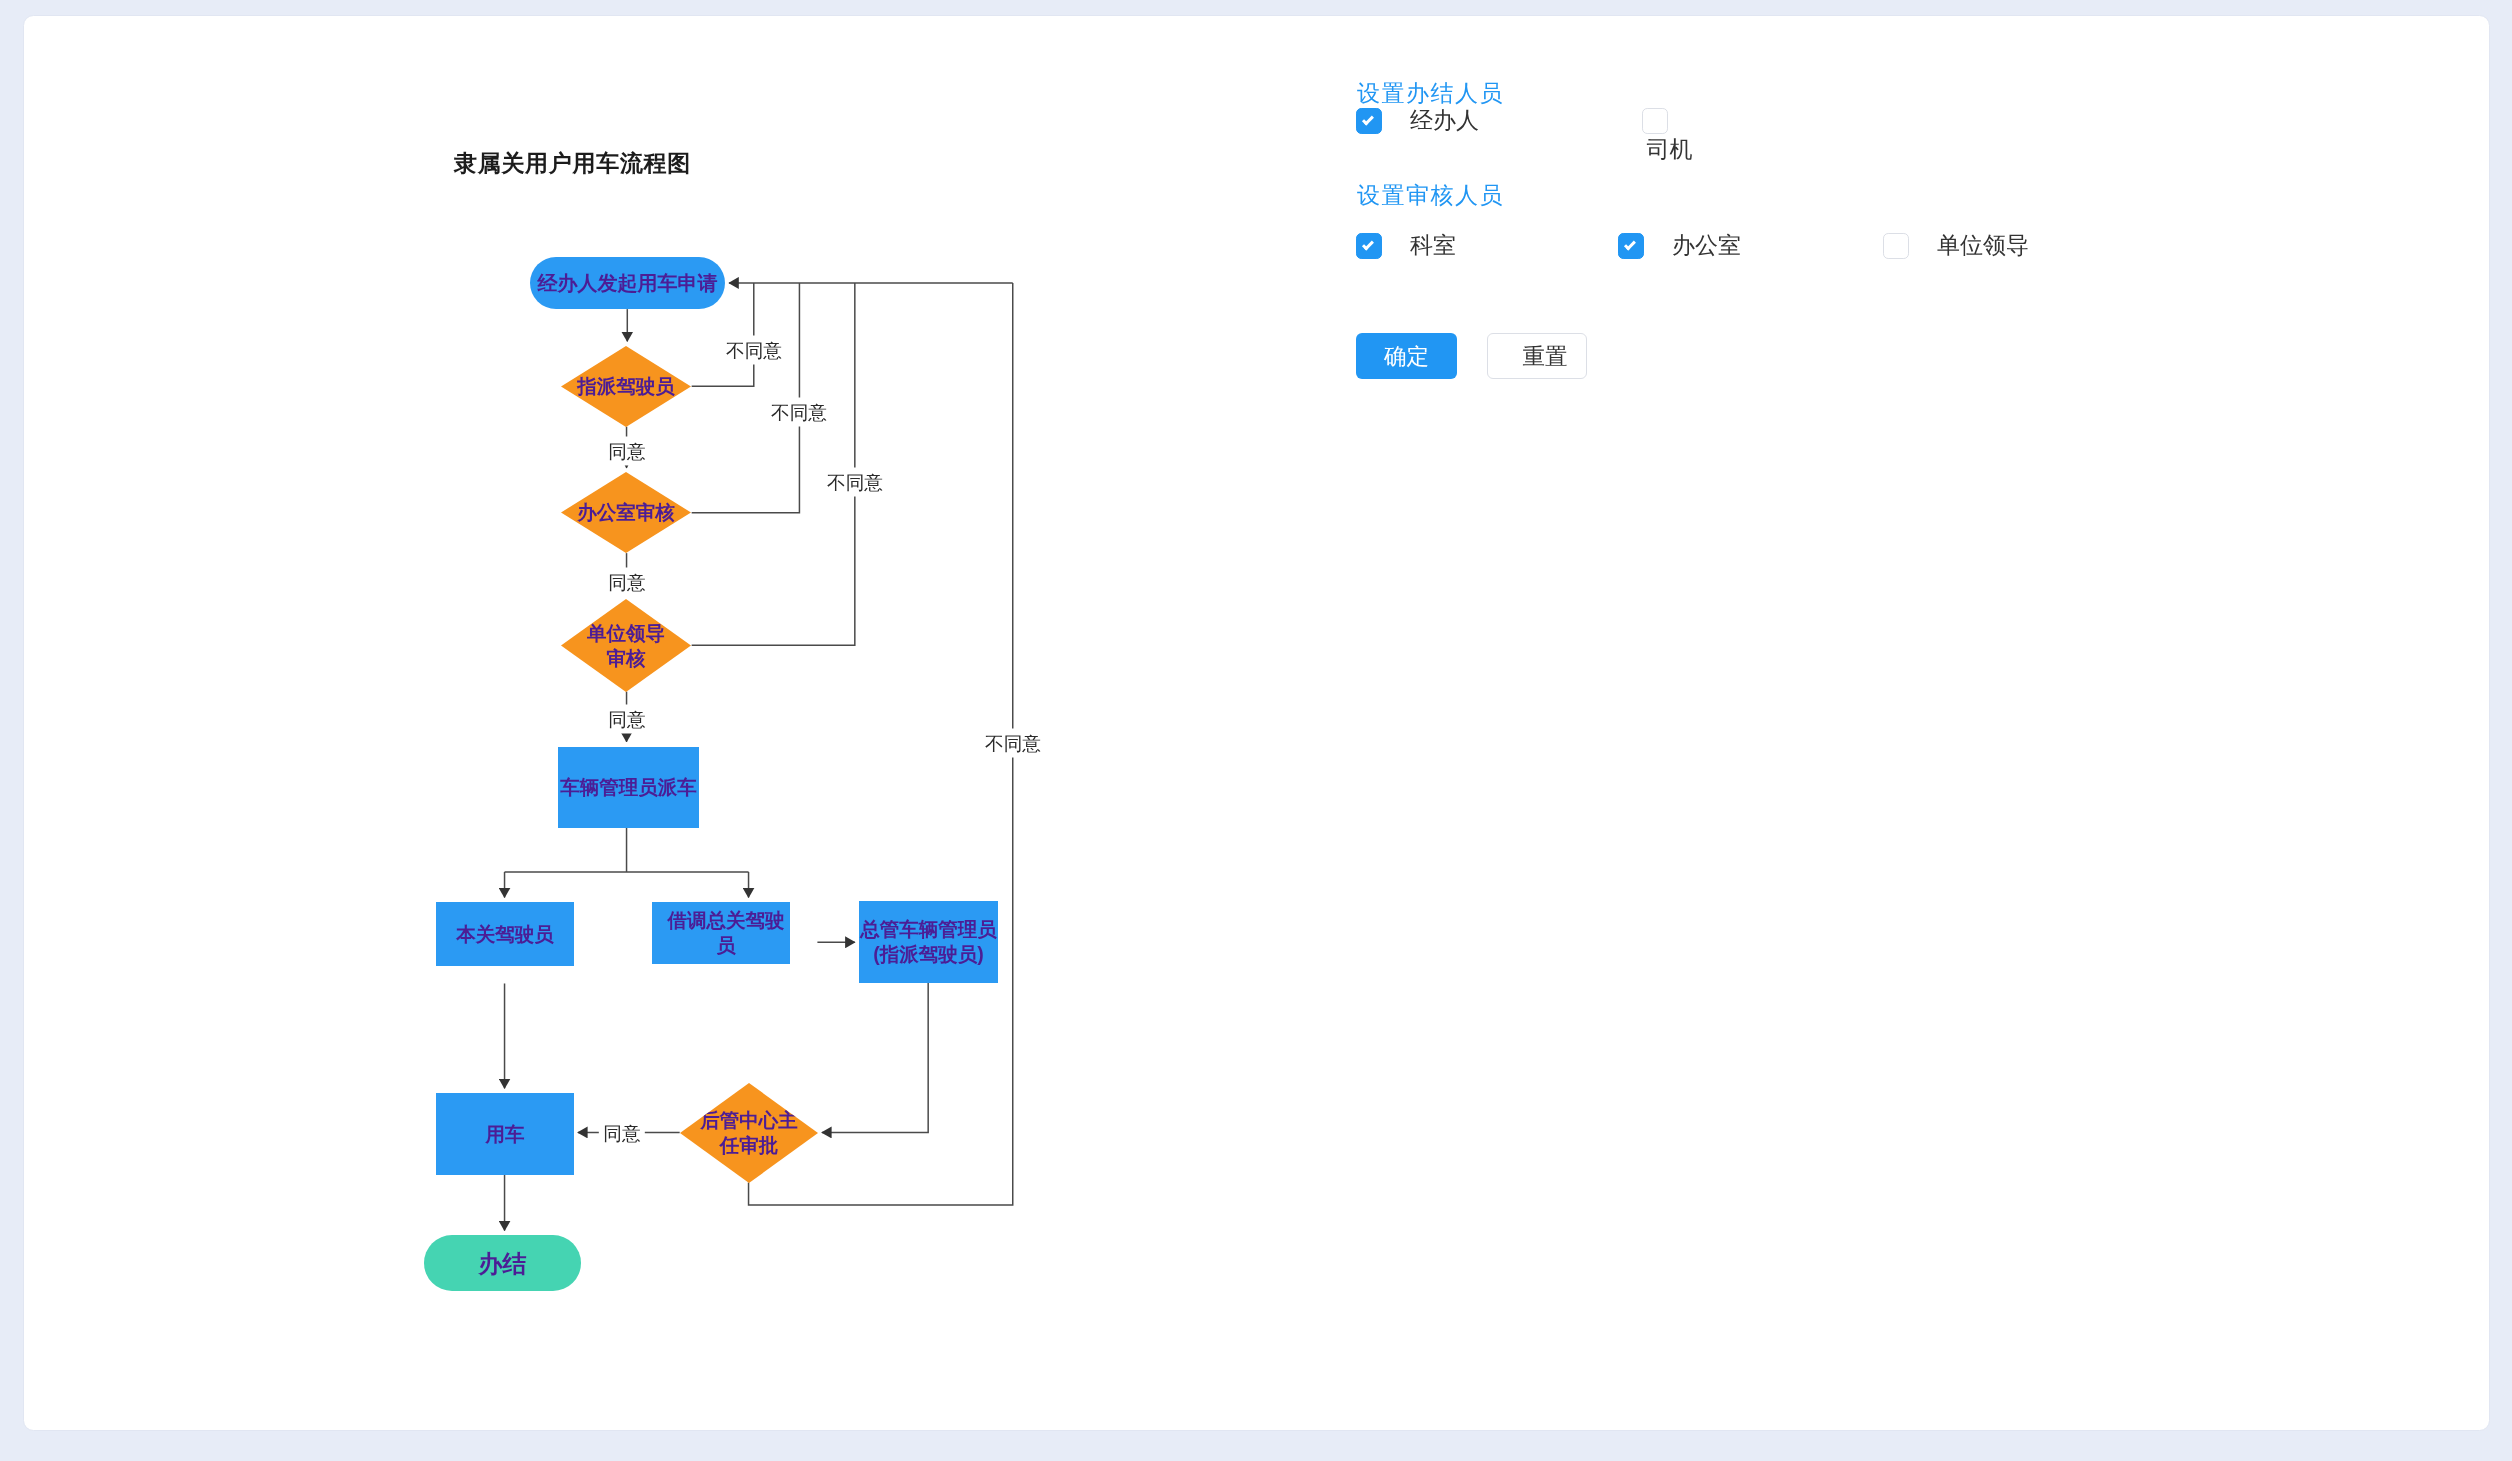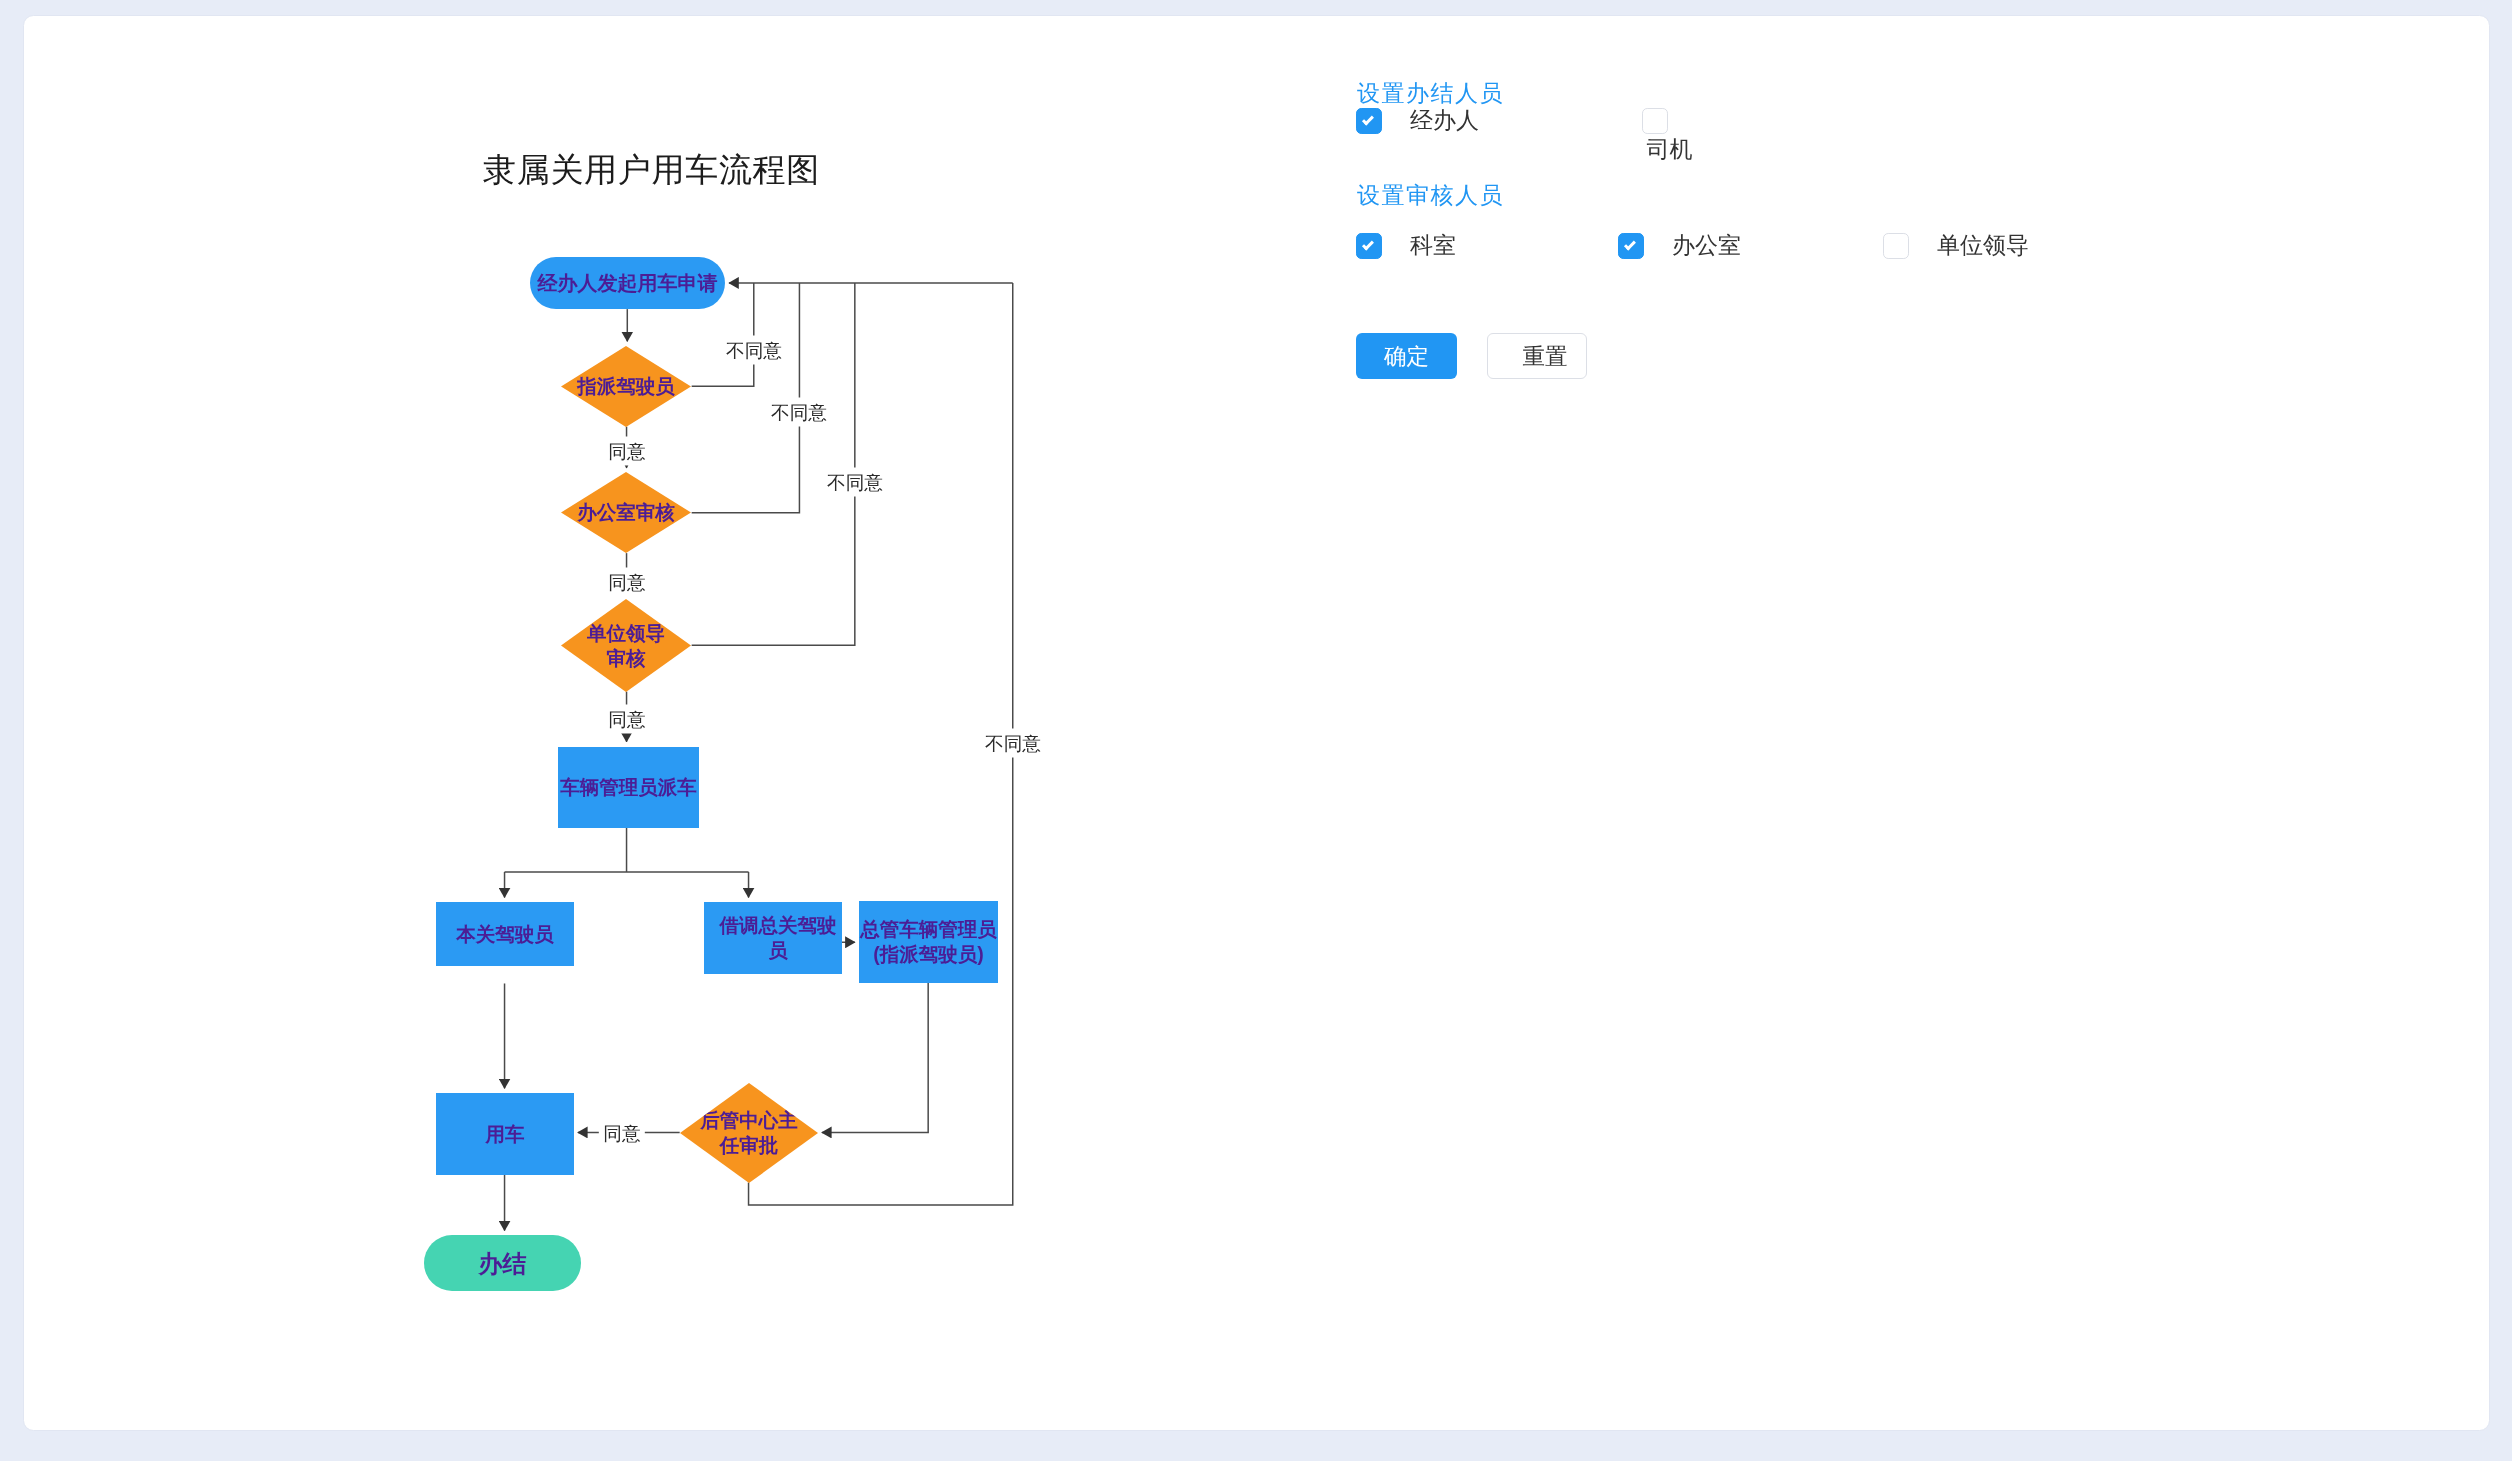--- a/index.html
+++ b/index.html
@@ -16,21 +16,21 @@
     font-family:"Liberation Sans","DejaVu Sans",sans-serif;
     position:relative;
   }
   .card{
     position:absolute;left:22.5px;top:15px;right:22.5px;bottom:30px;
     background:#ffffff;border:0.7px solid #e1e6f2;border-radius:10.5px;
   }
   .stage{position:absolute;inset:0;}
   #page-title{
     position:absolute;left:454px;top:148px;
-    font-size:33px;color:#1c1c1c;font-weight:400;letter-spacing:0.7px;margin-left:29px;
+    font-size:23px;color:#1c1c1c;font-weight:700;letter-spacing:0.7px;
   }
   svg.connectors{position:absolute;left:0;top:0;}
   .cline{stroke:var(--line,#4a4a4a);stroke-width:2;fill:none;}
   .ahead{fill:#333;stroke:none;}
 
   
   .node{
     position:absolute;display:flex;align-items:center;justify-content:center;
     text-align:center;color:#4c1d95;font-weight:700;font-size:19.5px;line-height:25px;
   }
@@ -39,21 +39,21 @@
   .diamond{background:var(--node-orange,#f7941e);clip-path:polygon(50% 0,100% 50%,50% 100%,0 50%);}
   .pill.end{background:var(--node-teal,#45d4b2);}
   .two-line span{display:block;}
 
   #n-start{left:530px;top:257px;width:195px;height:52px;font-size:20px;}
   #n-d1{left:561px;top:346px;width:130px;height:81px;}
   #n-d2{left:561px;top:472px;width:130px;height:81px;}
   #n-d3{left:561px;top:599px;width:130px;height:93px;}
   #n-paiche{left:558px;top:747px;width:141px;height:81px;}
   #n-benguan{left:436px;top:902px;width:138px;height:64px;}
-  #n-jiediao{left:704px;top:902px;width:138px;height:72px;padding-left:10px;}
+  #n-jiediao{left:652px;top:902px;width:138px;height:62px;padding-left:10px;}
   #n-zongguan{left:859px;top:901px;width:139px;height:82px;}
   #n-d4{left:680px;top:1083px;width:138px;height:100px;}
   #n-yongche{left:436px;top:1093px;width:138px;height:82px;}
   #n-banjie{left:424px;top:1235px;width:157px;height:56px;font-size:24px;}
 
   .edge-label{
     position:absolute;transform:translate(-50%,-50%);
     background:#ffffff;padding:1.5px 4.5px;font-size:18.7px;color:#2b2b2b;
     white-space:nowrap;font-weight:400;
   }

